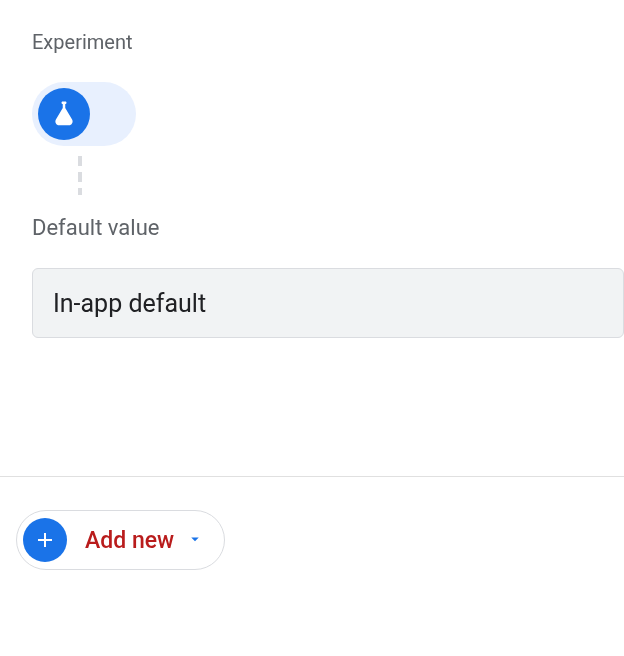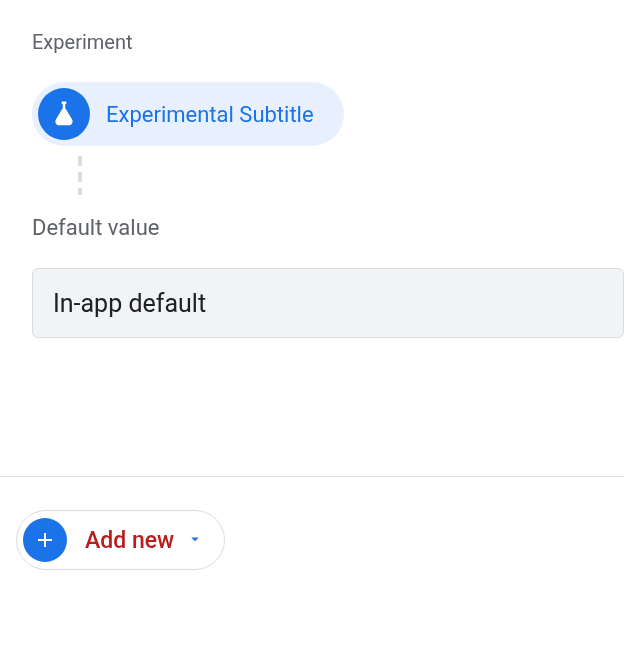--- a/index.html
+++ b/index.html
@@ -140,21 +140,20 @@
 <div class="section-label">Experiment</div>
 
 <div class="experiment-chip-row">
   <div class="experiment-chip">
     <span class="flask-badge">
       <svg viewBox="0 0 24 24">
           <path d="M14 2v2h-1v3.5l5.8 9.67A3 3 0 0 1 16.23 22H7.77a3 3 0 0 1-2.57-4.53L11 7.5V4h-1V2h4zm-1 6.2l-1-.01-5.09 8.49A1 1 0 0 0 7.77 20h8.46a1 1 0 0 0 .86-1.51L13 8.2z" opacity="0"></path>
           <path d="M13 2h-2c-.55 0-1 .45-1 1s.45 1 1 1v3.17L5.52 16.34C4.37 18.33 5.81 21 8.11 21h7.78c2.3 0 3.74-2.67 2.59-4.66L13 7.17V4c.55 0 1-.45 1-1s-.45-1-1-1z"></path>
         </svg>
     </span>
-    <span class="chip-text">Experimental Subtitle</span>
   </div>
 </div>
 
 <div class="connector">
   <span></span>
     <span></span>
     <span></span>
 </div>
 
 <div class="default-value-label">Default value</div>

